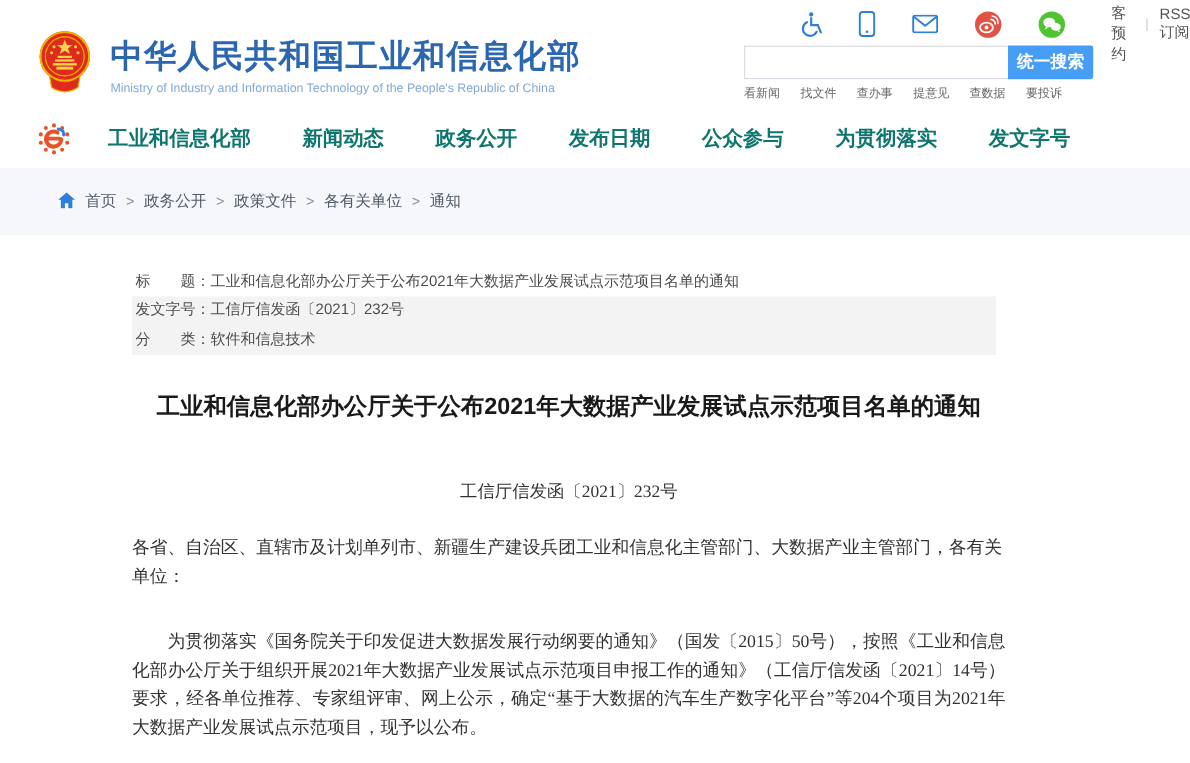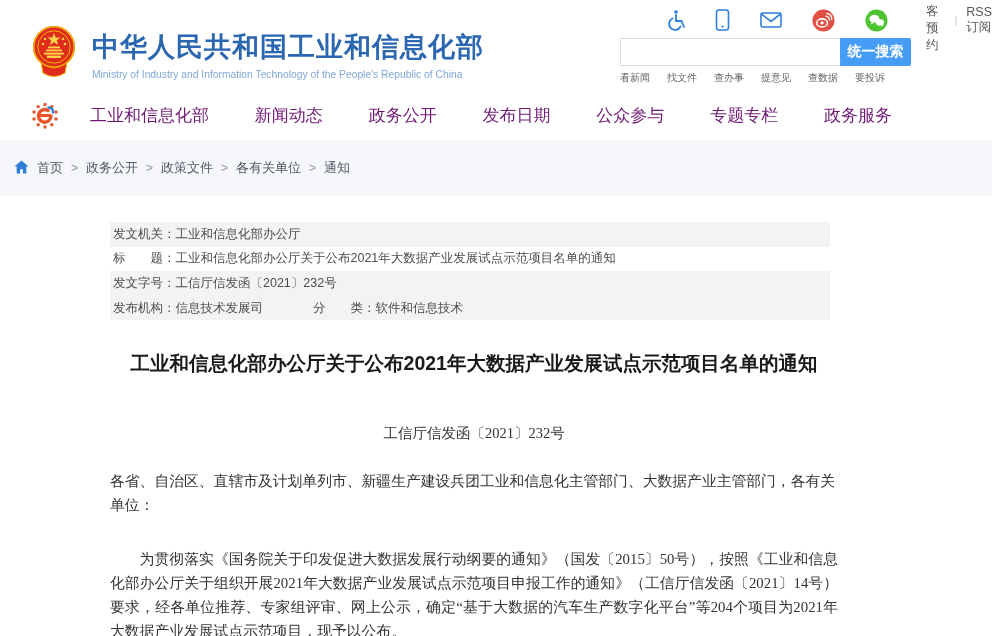--- a/index.html
+++ b/index.html
@@ -28,25 +28,25 @@
                 font-family:Liberation Serif, serif; }
   .quick-links { position:absolute; left:620px; top:71px; display:flex; gap:17px;
                  font-size:10px; color:#666; }
   .quick-links span { cursor:pointer; white-space:nowrap; }
 
   
   .navbar { position:relative; height:50px; background:#fff; }
   .nav-logo { position:absolute; left:30px; top:11px; cursor:pointer; }
   .nav-items { position:absolute; left:90px; top:0; width:802px; height:50px;
                display:flex; justify-content:space-between; align-items:center; }
-  .nav-item { font-size:17px; font-weight:normal; color:#701a75; cursor:pointer; white-space:nowrap; }
+  .nav-item { font-size:17px; font-weight:bold; color:#0f766e; cursor:pointer; white-space:nowrap; }
 
   
   .crumb-strip { height:56px; background:#f5f7fa; display:flex; align-items:center;
-                 padding-left:14px; gap:8px; font-size:13px; color:#4f5a66; }
+                 padding-left:48px; gap:8px; font-size:13px; color:#4f5a66; }
   .crumb-strip .crumb { cursor:pointer; }
   .crumb-strip .crumb.current { cursor:default; }
   .crumb-sep { color:#8a939c; font-size:12px; }
 
   
   .content { width:728px; margin-left:110px; }
   .meta-table { margin-top:26px; font-size:12.5px; color:#4c4c4c; width:720px; }
   .meta-row { display:flex; align-items:center; height:24.6px; padding-left:3px; }
   .meta-row.odd { background:#f3f3f3; }
   .meta-cell { white-space:nowrap; overflow:hidden; }
@@ -169,22 +169,22 @@
       <path d="M9.5,14.5 h10" stroke="#e8542a" stroke-width="3" stroke-linecap="round"></path>
       <path d="M18.5,6.5 q5,0.5 4.5,5" fill="none" stroke="#2e7fd9" stroke-width="2.4" stroke-linecap="round"></path>
     </svg>
   </span>
   <div class="nav-items">
     <span class="nav-item">工业和信息化部</span>
     <span class="nav-item">新闻动态</span>
     <span class="nav-item">政务公开</span>
     <span class="nav-item">发布日期</span>
     <span class="nav-item">公众参与</span>
-    <span class="nav-item">专题专栏</span>
-    <span class="nav-item">政务服务</span>
+    <span class="nav-item">为贯彻落实</span>
+    <span class="nav-item">发文字号</span>
   </div>
 </div>
 
 <div class="crumb-strip">
   <span>
     <svg width="15" height="14" viewBox="0 0 15 14">
       <path d="M7.5,0.5 L14.5,6.5 H12.3 V13.5 H8.9 V9.3 H6.1 V13.5 H2.7 V6.5 H0.5 Z" fill="#2e7fd9"></path>
     </svg>
   </span>
   <span class="crumb">首页</span>
@@ -194,31 +194,27 @@
   <span class="crumb">政策文件</span>
   <span class="crumb-sep">&gt;</span>
   <span class="crumb">各有关单位</span>
   <span class="crumb-sep">&gt;</span>
   <span class="crumb current">通知</span>
 </div>
 
 <div class="content">
 
   <div class="meta-table">
-    <div class="meta-row odd">
-      <div class="meta-cell"><span class="meta-label">发文机关：</span><span>工业和信息化部办公厅</span></div>
-    </div>
     <div class="meta-row">
       <div class="meta-cell"><span class="meta-label">标　　题：</span><span>工业和信息化部办公厅关于公布2021年大数据产业发展试点示范项目名单的通知</span></div>
     </div>
     <div class="meta-row odd">
       <div class="meta-cell"><span class="meta-label">发文字号：</span><span>工信厅信发函〔2021〕232号</span></div>
     </div>
     <div class="meta-row odd">
-      <div class="meta-cell cell-a"><span class="meta-label">发布机构：</span><span>信息技术发展司</span></div>
       <div class="meta-cell"><span class="meta-label">分　　类：</span><span>软件和信息技术</span></div>
     </div>
   </div>
 
   <h1 class="article-title">工业和信息化部办公厅关于公布2021年大数据产业发展试点示范项目名单的通知</h1>
 
   <div class="doc-number">工信厅信发函〔2021〕232号</div>
 
   <div class="article-body">
     <p class="p-salutation">各省、自治区、直辖市及计划单列市、新疆生产建设兵团工业和信息化主管部门、大数据产业主管部门，各有关单位：</p>

